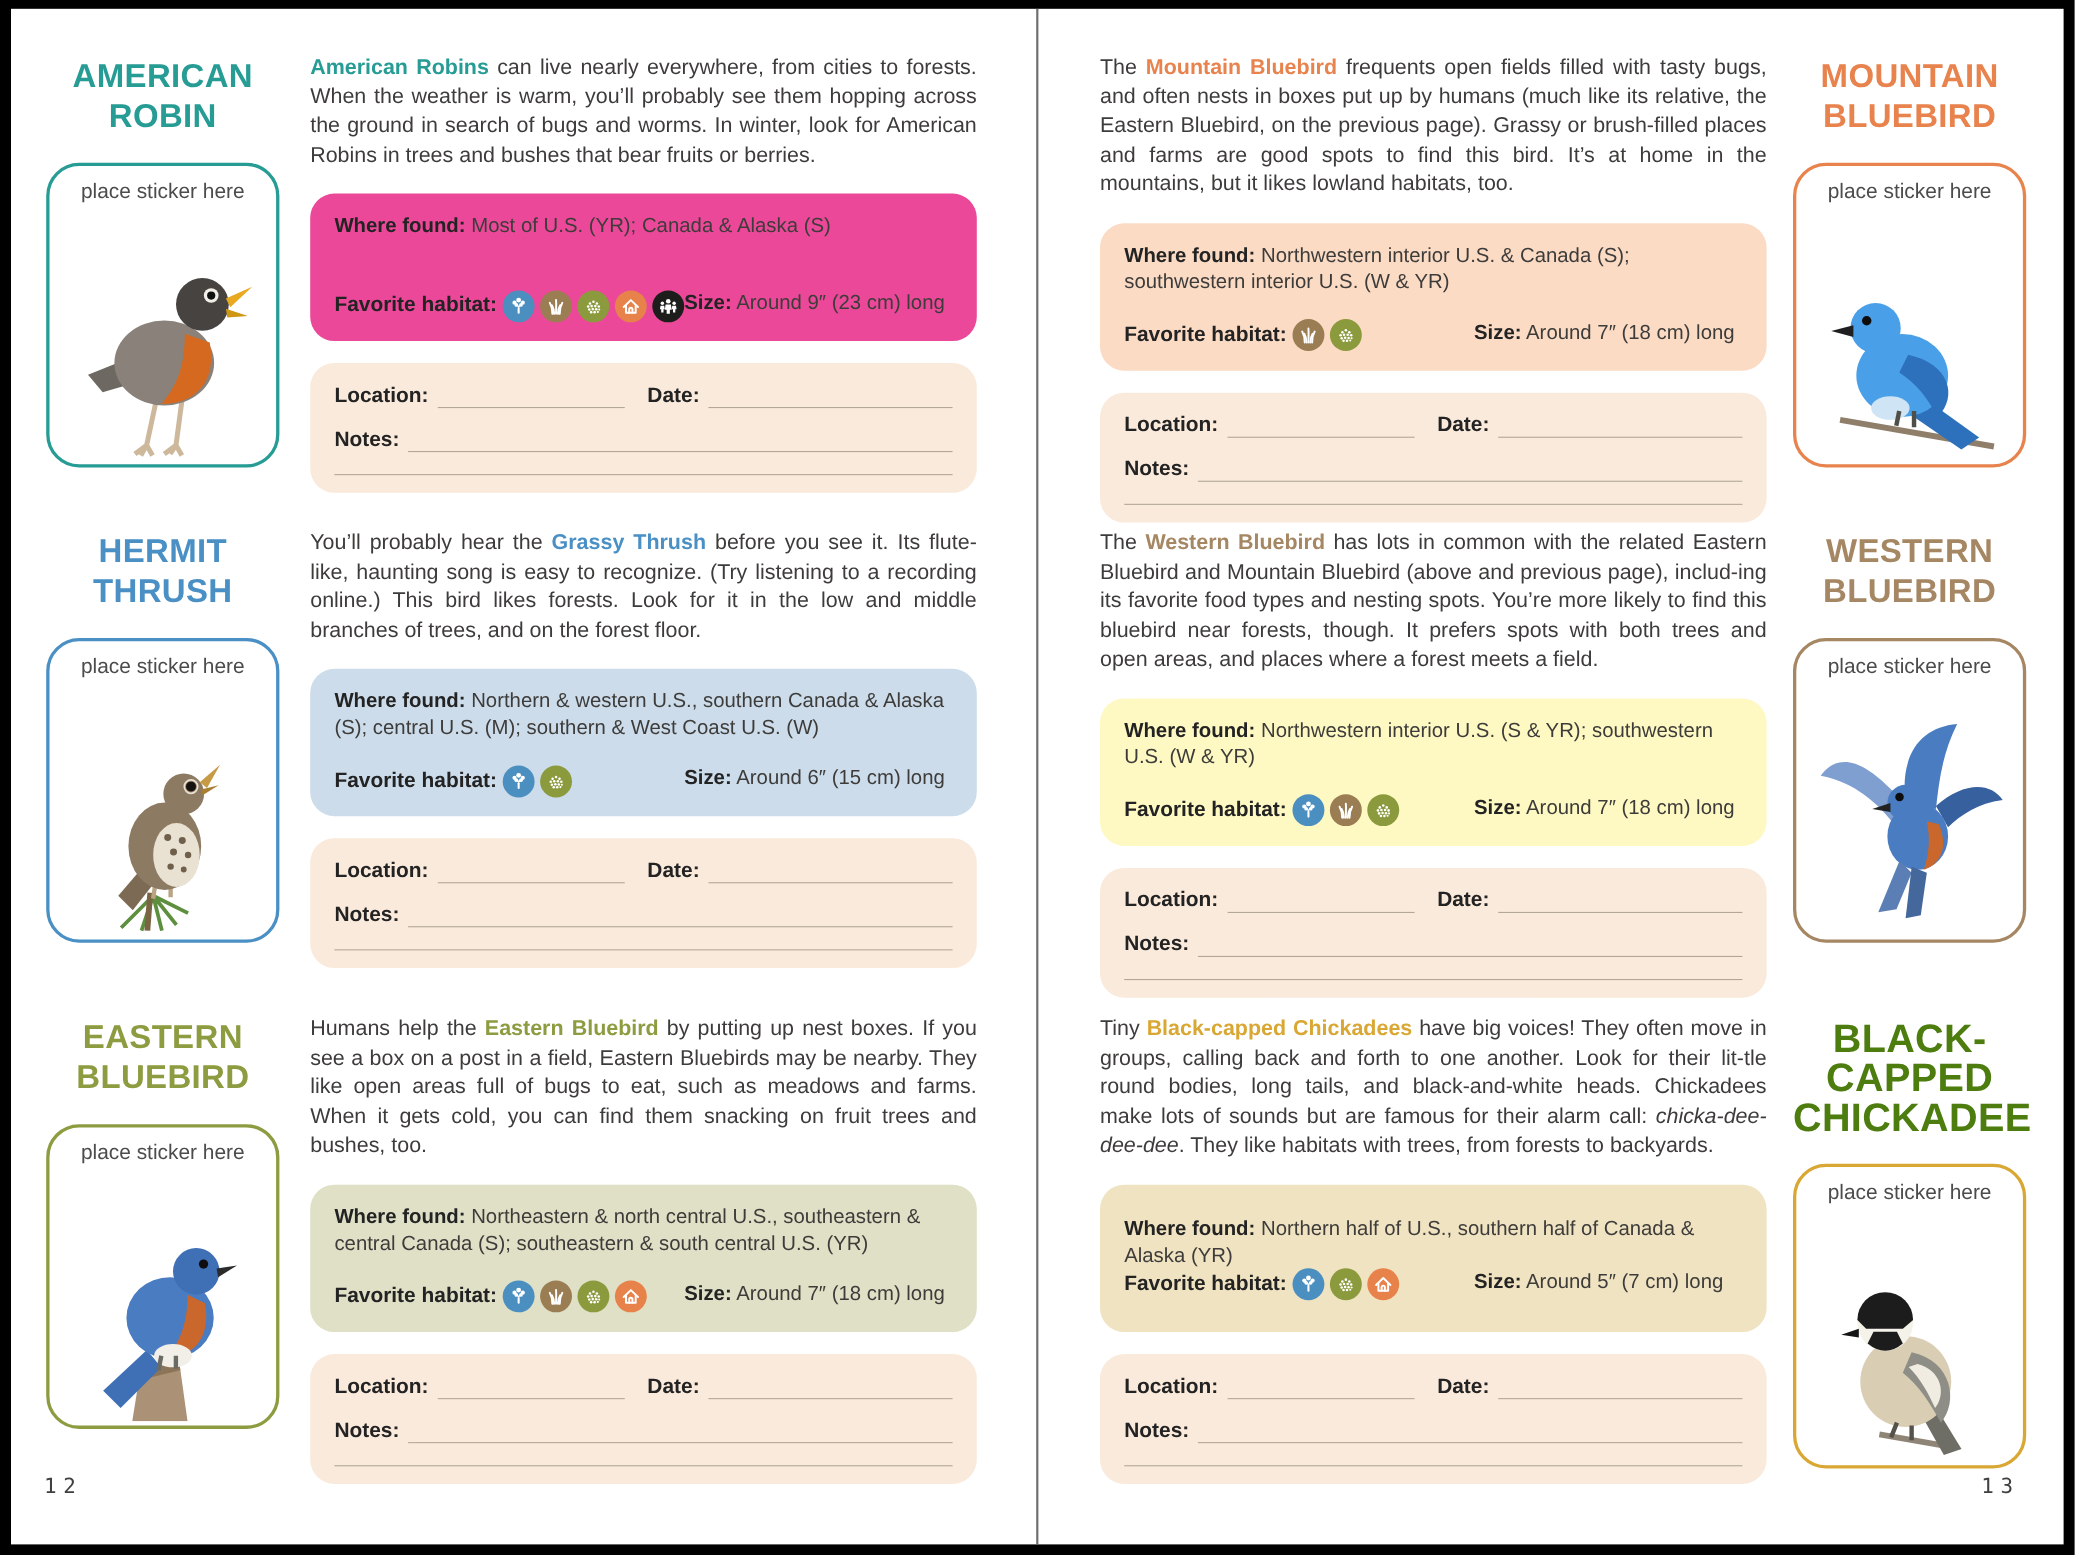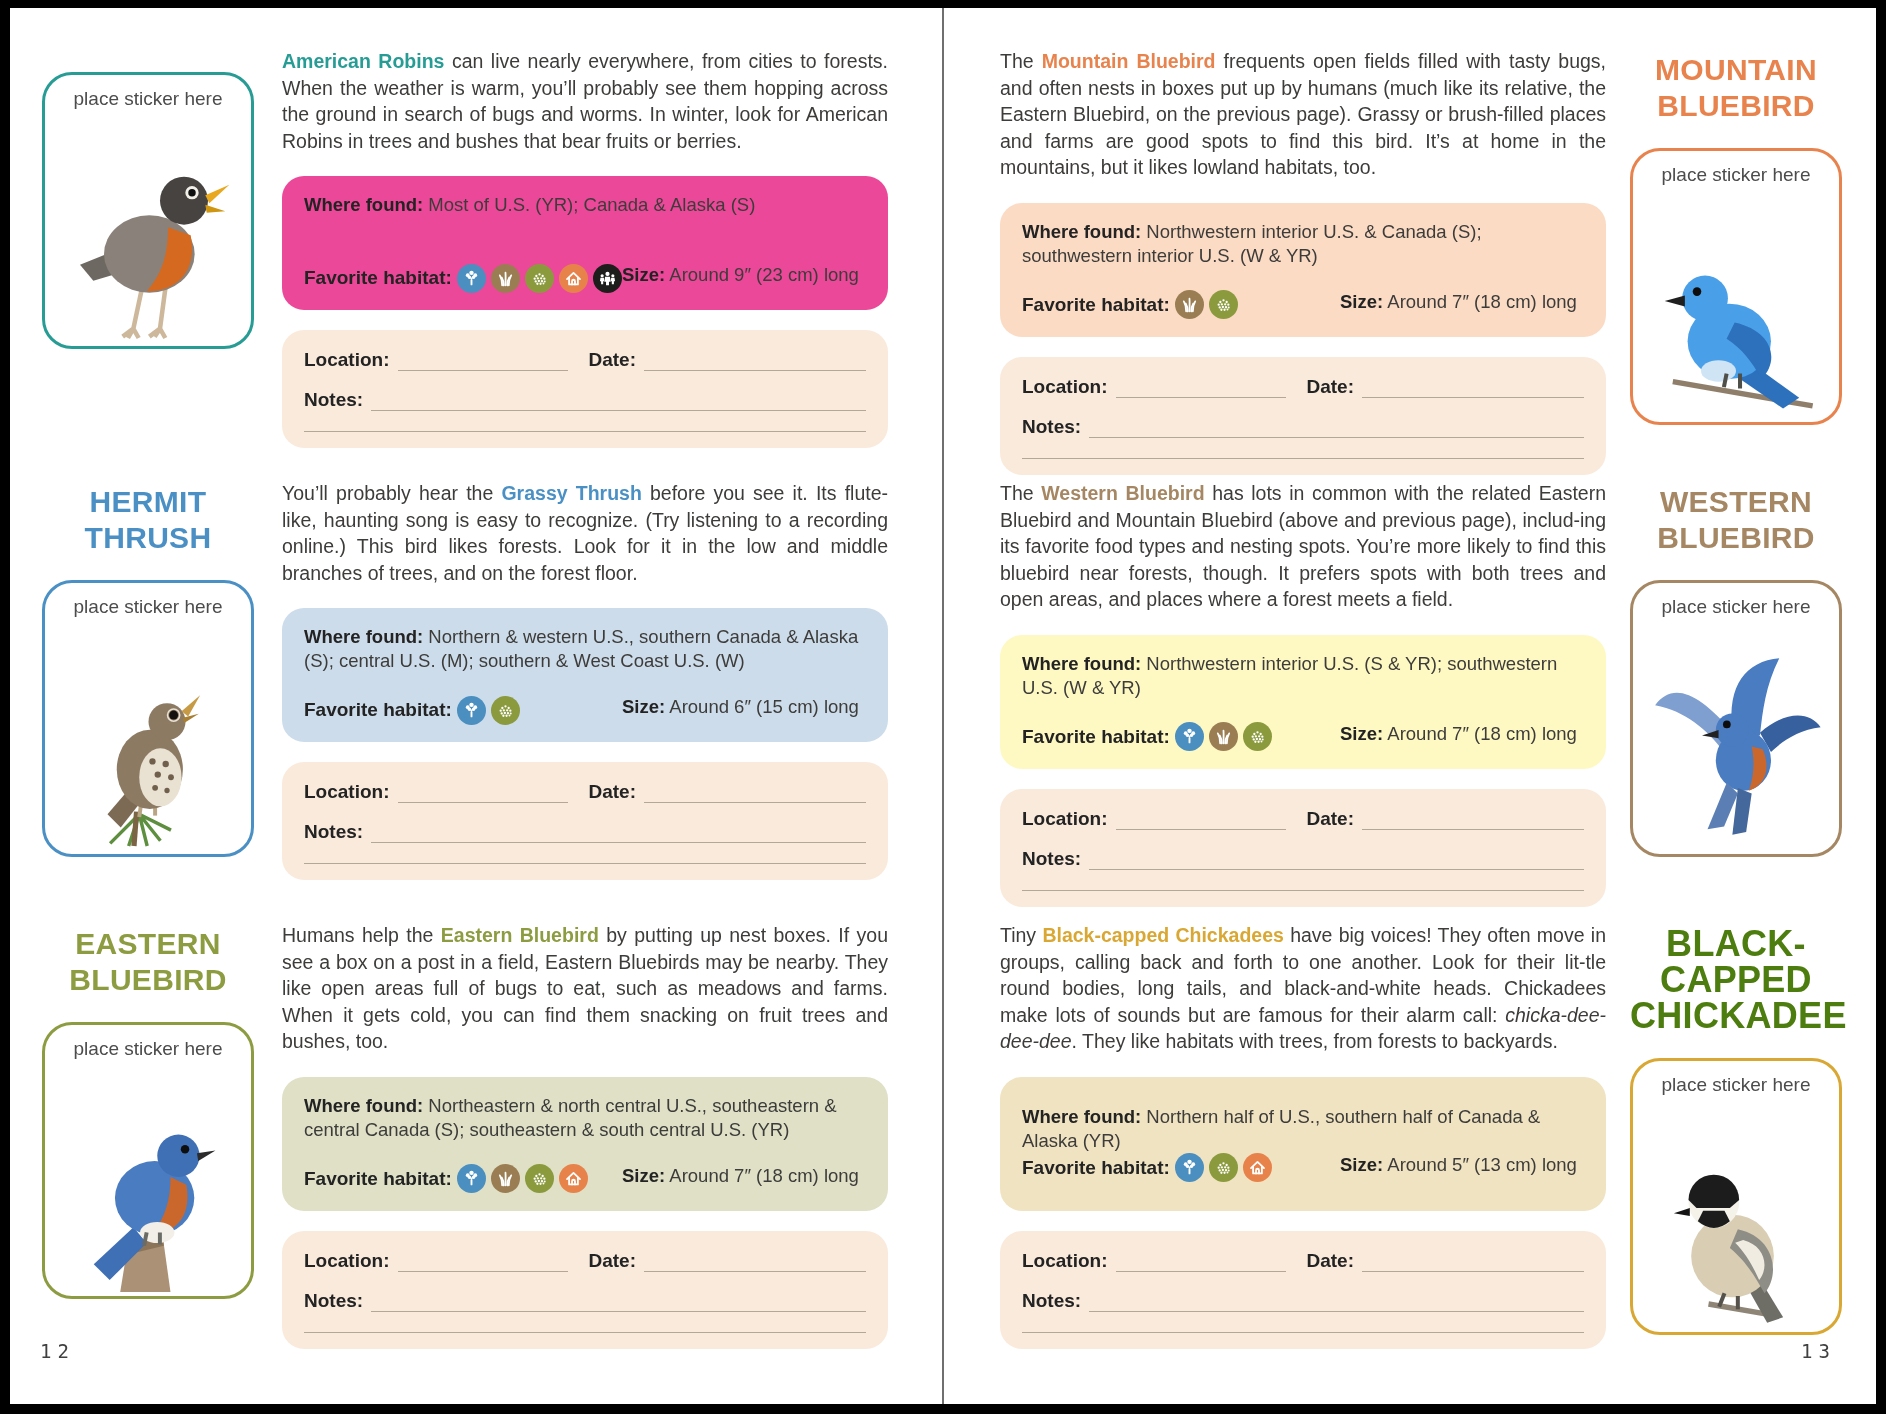--- a/index.html
+++ b/index.html
@@ -62,20 +62,24 @@
 </style>
 </head>
 <body>
 
 <div class="spread">
 
   <div class="page page-left">
 
     <section class="entry e0">
       <div class="side-col">
+        <div class="heading" style="color: rgb(39, 156, 149);">
+          <div>AMERICAN</div>
+          <div>ROBIN</div>
+        </div>
         <div class="sticker-box" style="border-color: rgb(39, 156, 149);">
           <span class="sticker-label">place sticker here</span>
           <svg class="bird-art" width="180" height="200" viewBox="0 0 130 150">
             <path d="M14 92 L54 76 L58 94 L24 104 Z" fill="#6e6862"></path>
             <g stroke="#cdb89c" stroke-width="3.4" fill="none">
               <path d="M60 112 L54 140 M54 140 L46 146 M54 140 L58 147 M54 140 L50 147"></path>
               <path d="M78 110 L74 140 M74 140 L66 146 M74 140 L78 147 M74 140 L70 146"></path>
             </g>
             <ellipse cx="66" cy="84" rx="34" ry="29" fill="#8a827a"></ellipse>
             <path d="M97 70 C102 96 88 112 64 112 C76 98 80 84 80 64 Z" fill="#d4691f"></path>
@@ -639,21 +643,21 @@
                     <g stroke="#fff" stroke-width="1.7" fill="none" stroke-linecap="round" stroke-linejoin="round">
                       <path d="M3.8 10.6 L10 4.6 L16.2 10.6"></path>
                       <path d="M5.8 9.4 V15.6 H14.2 V9.4"></path>
                       <path d="M8.6 15.6 V12.6 A1.4 1.4 0 0 1 11.4 12.6 V15.6"></path>
                     </g>
                   </svg>
                 </span>
               </span>
             <span class="size-group">
               <span class="lbl">Size:</span>
-              <span>Around 5″ (13 cm) long</span>
+              <span>Around 5″ (7 cm) long</span>
             </span>
           </div>
         </div>
         <div class="log-box">
           <div class="log-row">
             <span class="lbl">Location:</span>
             <span class="fill-line"></span>
             <span class="lbl date-lbl">Date:</span>
             <span class="fill-line date-line"></span>
           </div>

